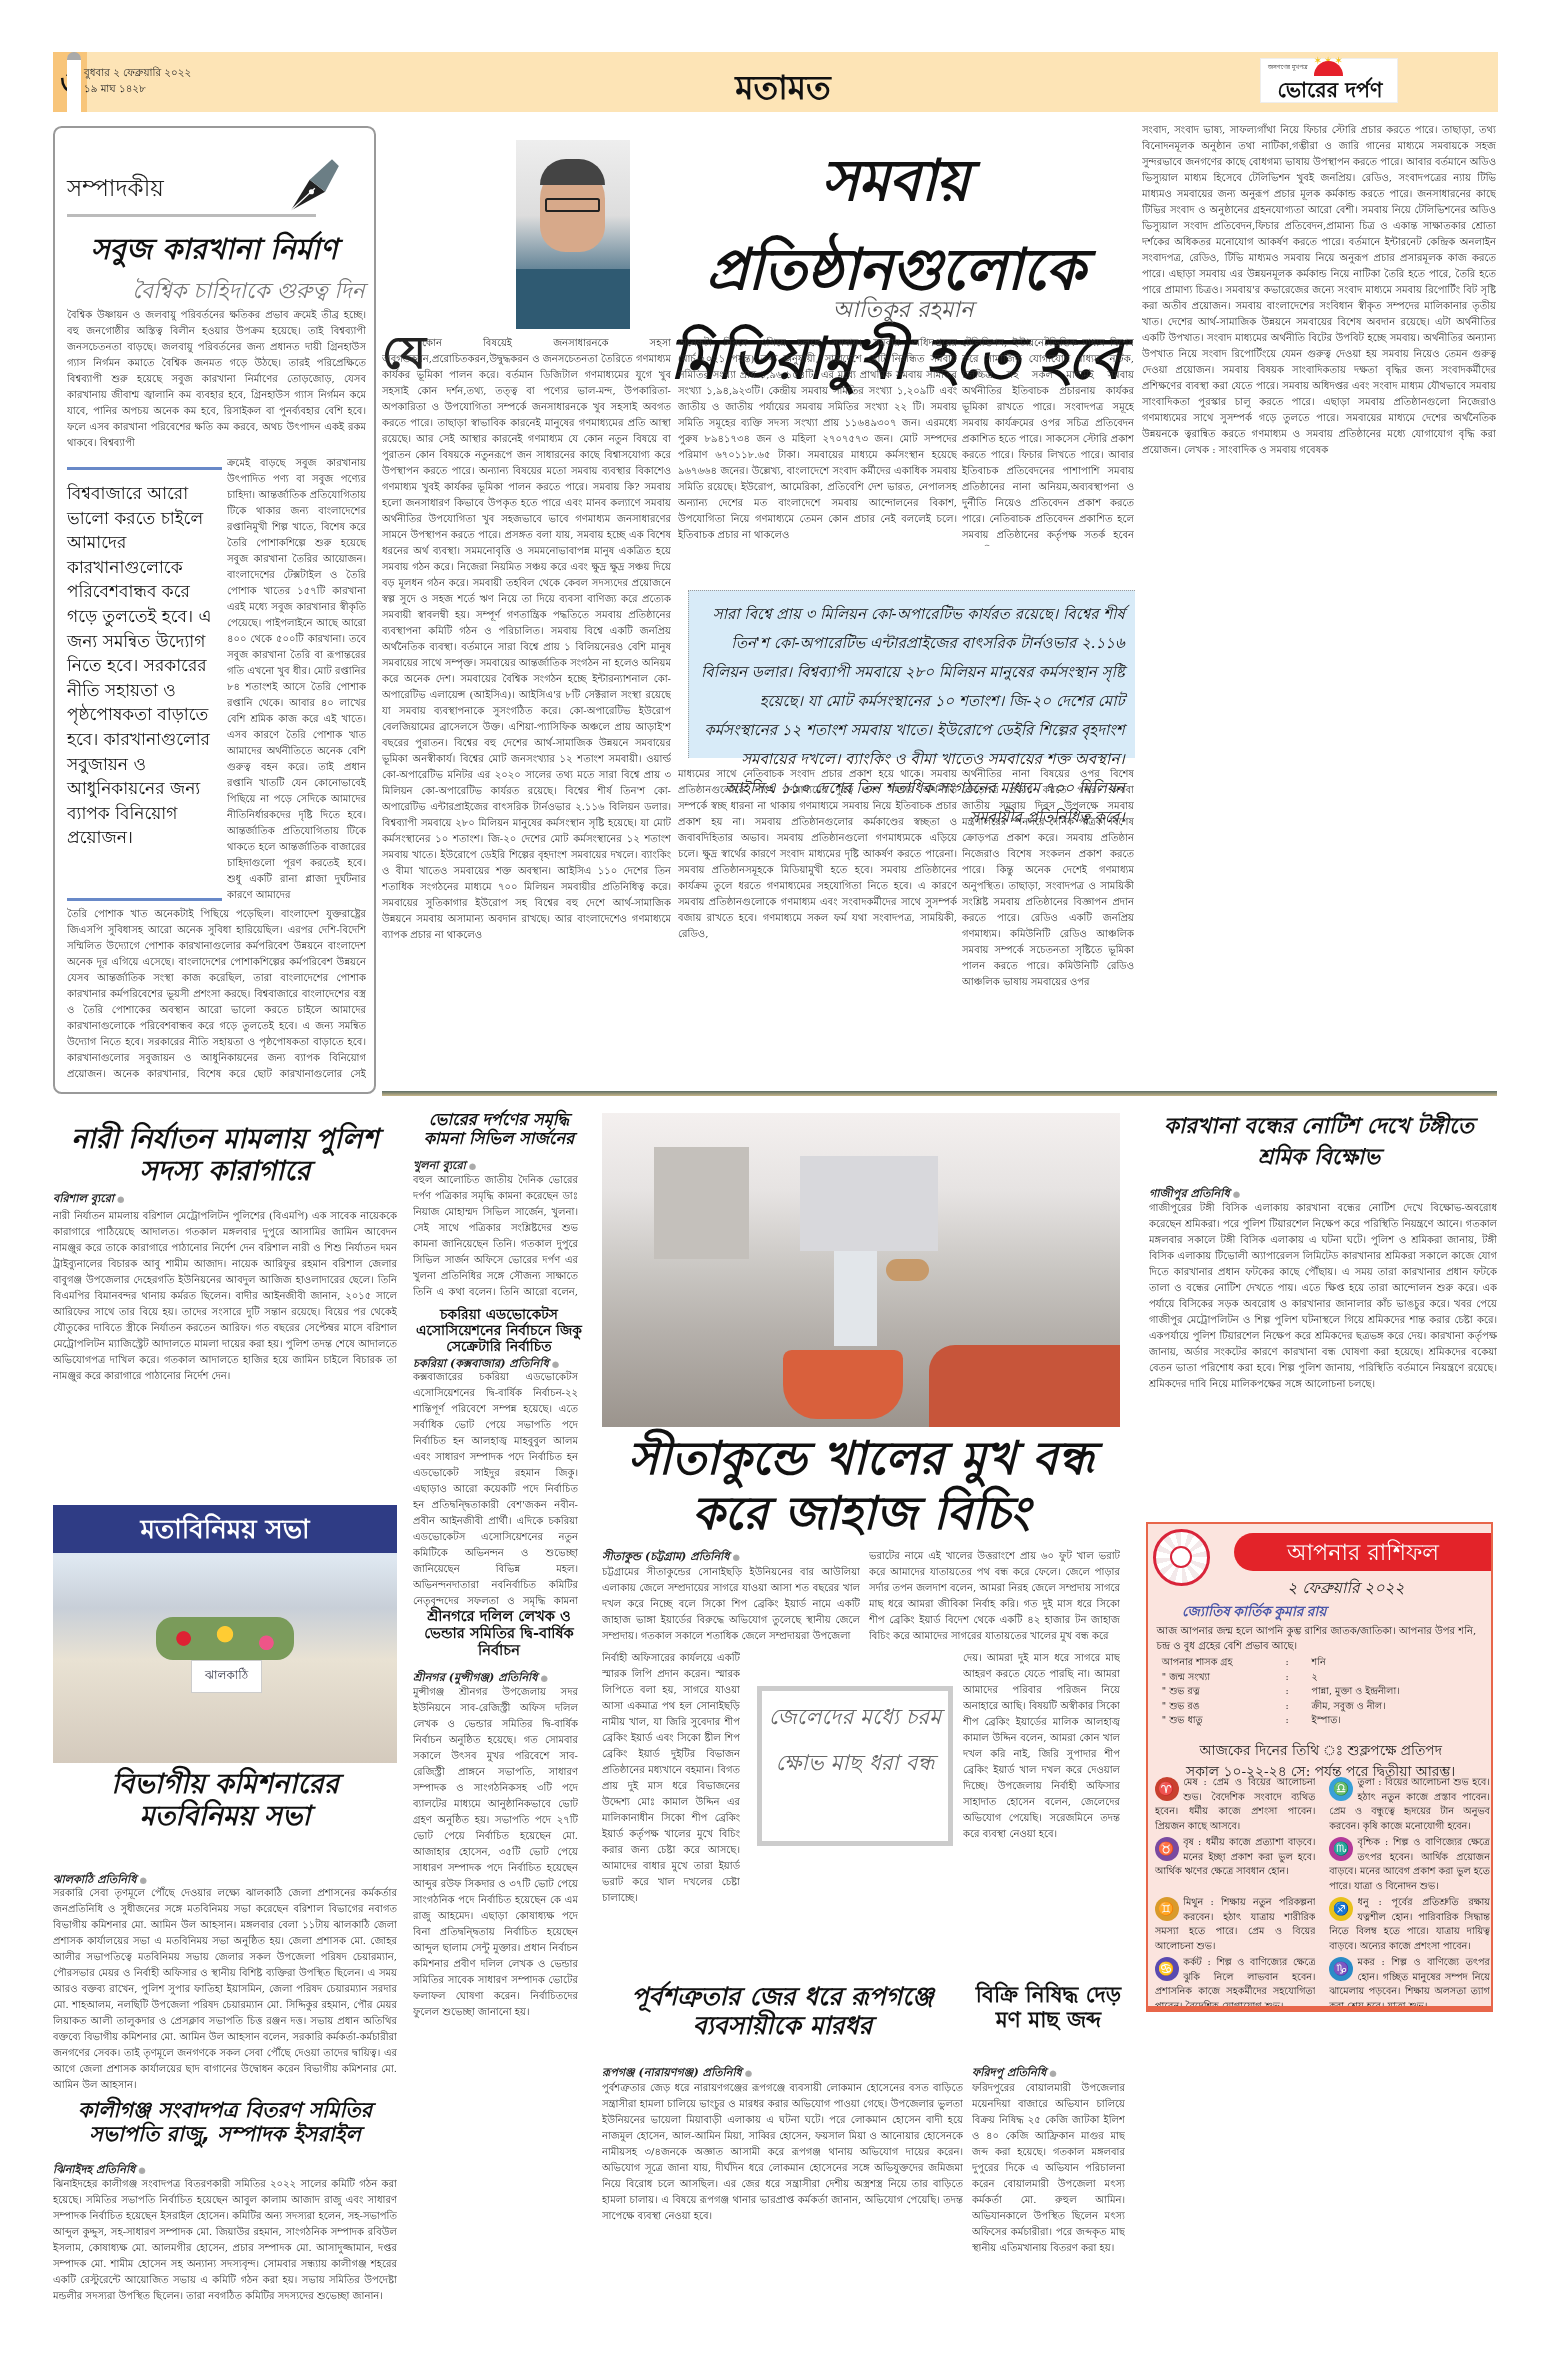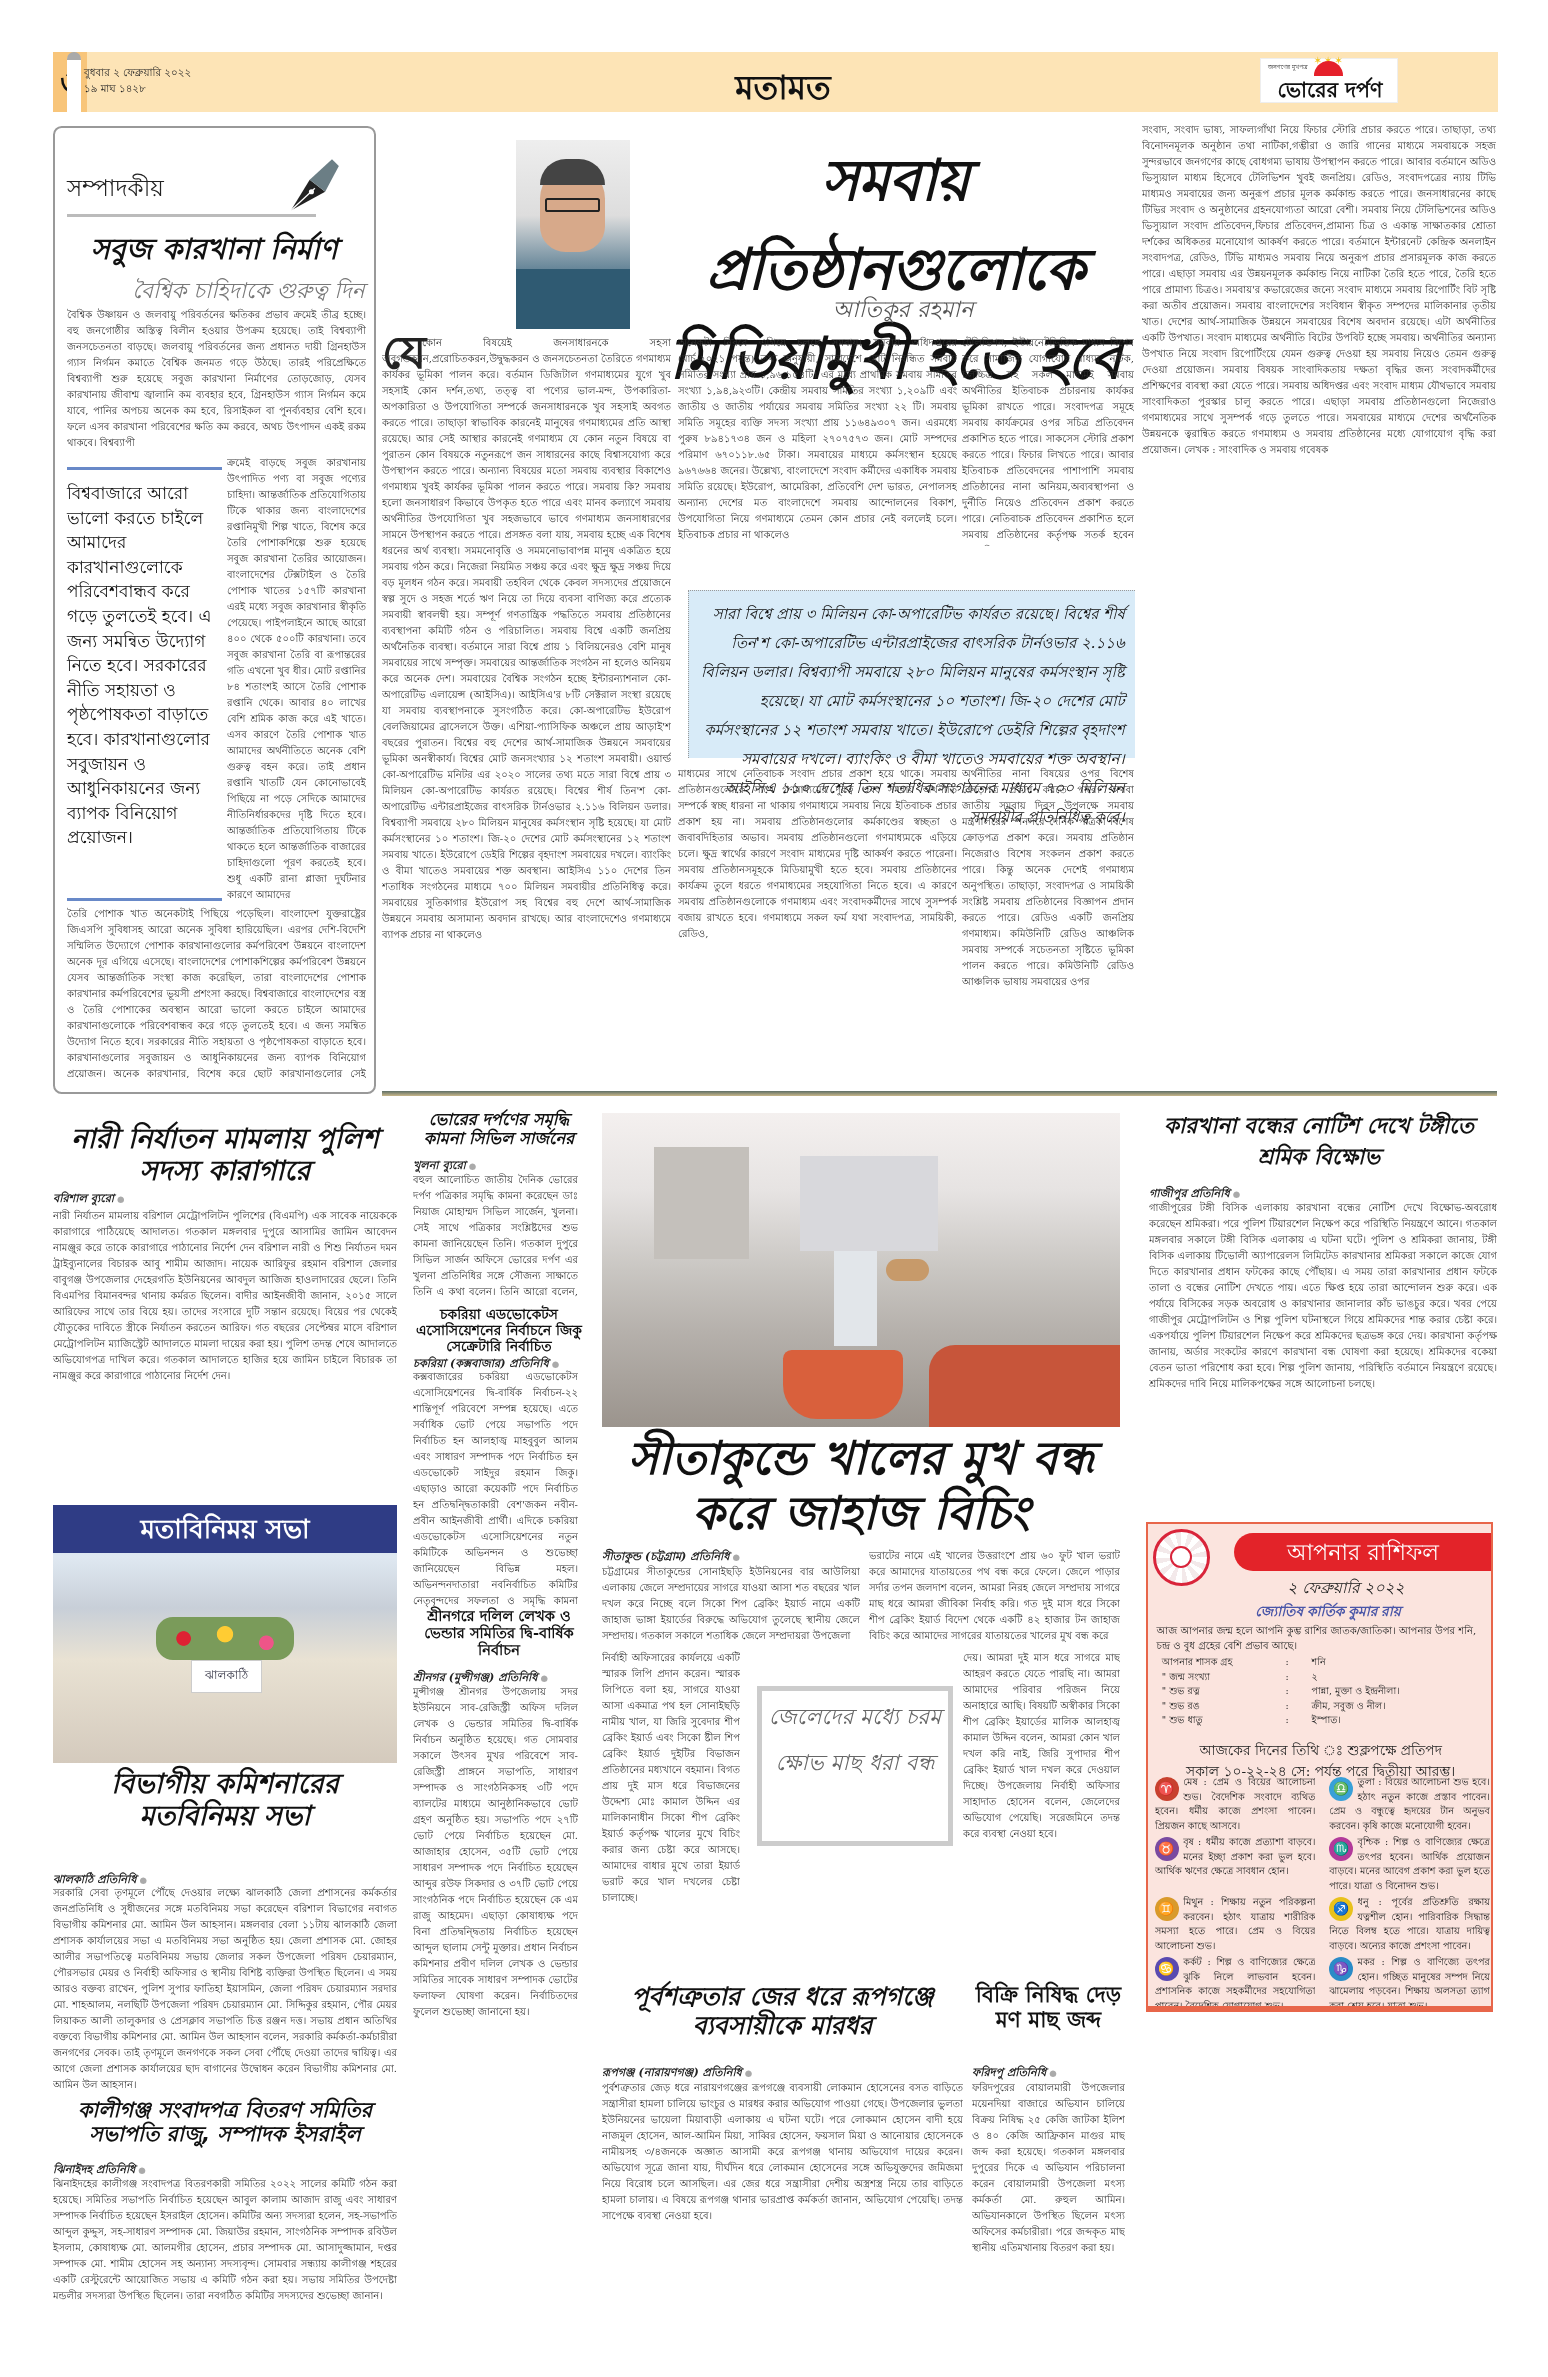--- a/index.html
+++ b/index.html
@@ -99,21 +99,21 @@
 
 #s10-title{left:1142px;top:1110px;width:354px;font-size:21.5px;line-height:31px}
 #s10-by{left:1149px;top:1185px}
 #s10-body{left:1149px;top:1200px;width:348px;height:303px}
 
 #horo{left:1146px;top:1522px;width:347px;height:490px;background:#fbe4de;border:2.6px solid #e8664a;border-bottom:6.9px solid #e8664a;overflow:hidden}
 #horo-wheel{left:5.2px;top:5.2px;width:57px;height:57px;border-radius:50%;border:3.4px solid #d9243a;background:repeating-conic-gradient(#fff 0deg 15deg,#f3e9ea 15deg 30deg)}
 #horo-wheel .inner{position:absolute;left:13.8px;top:13.8px;width:22.4px;height:22.4px;border-radius:50%;border:2.6px solid #d9243a;background:#fff}
 #horo-banner{left:86px;top:8.6px;width:258px;height:38px;background:#e32329;border-radius:20.6px 0 0 20.6px;color:#fff;font-size:22.4px;text-align:center;line-height:38px;font-family:"DejaVu Serif",serif}
 #horo-date{left:52px;top:52px;width:292px;text-align:center;font-size:15.5px;font-family:"DejaVu Serif",serif;font-style:italic}
-#horo-astro{left:34px;top:76px;width:292px;text-align:center;font-size:13.8px;font-style:italic;font-weight:bold;color:#4a56a8;font-family:Liberation Sans, sans-serif}
+#horo-astro{left:34px;top:76px;width:292px;font-size:13.8px;font-style:italic;font-weight:bold;color:#4a56a8;font-family:Liberation Serif, serif}
 #horo-intro{left:8.6px;top:100px;width:327px;font-size:10px;line-height:14.6px;font-family:"DejaVu Serif",serif}
 #horo-table{left:8.6px;top:131px;width:327px;font-size:9.5px;line-height:14.6px;font-family:"DejaVu Serif",serif}
 #horo-table .row{display:flex}
 #horo-table .k{width:129px;padding-left:5.2px}
 #horo-table .c{width:26px}
 #horo-tithi{left:5.2px;top:216px;width:335px;text-align:center;font-size:13.8px;line-height:20.6px;font-family:"DejaVu Serif",serif}
 #horo-signs{left:6.9px;top:251px;width:335px;display:grid;grid-template-columns:1fr 1fr;column-gap:13.8px}
 .sign{font-family:"DejaVu Serif",serif;font-size:9.6px;line-height:14.6px;text-align:justify;margin-bottom:1.7px;overflow:hidden}
 .sign .ico{float:left;width:24px;height:24px;border-radius:50%;margin:1.7px 4.3px 0 0;text-align:center;line-height:24px;color:#fff;font-size:13px}
 .sign b{font-weight:normal}

